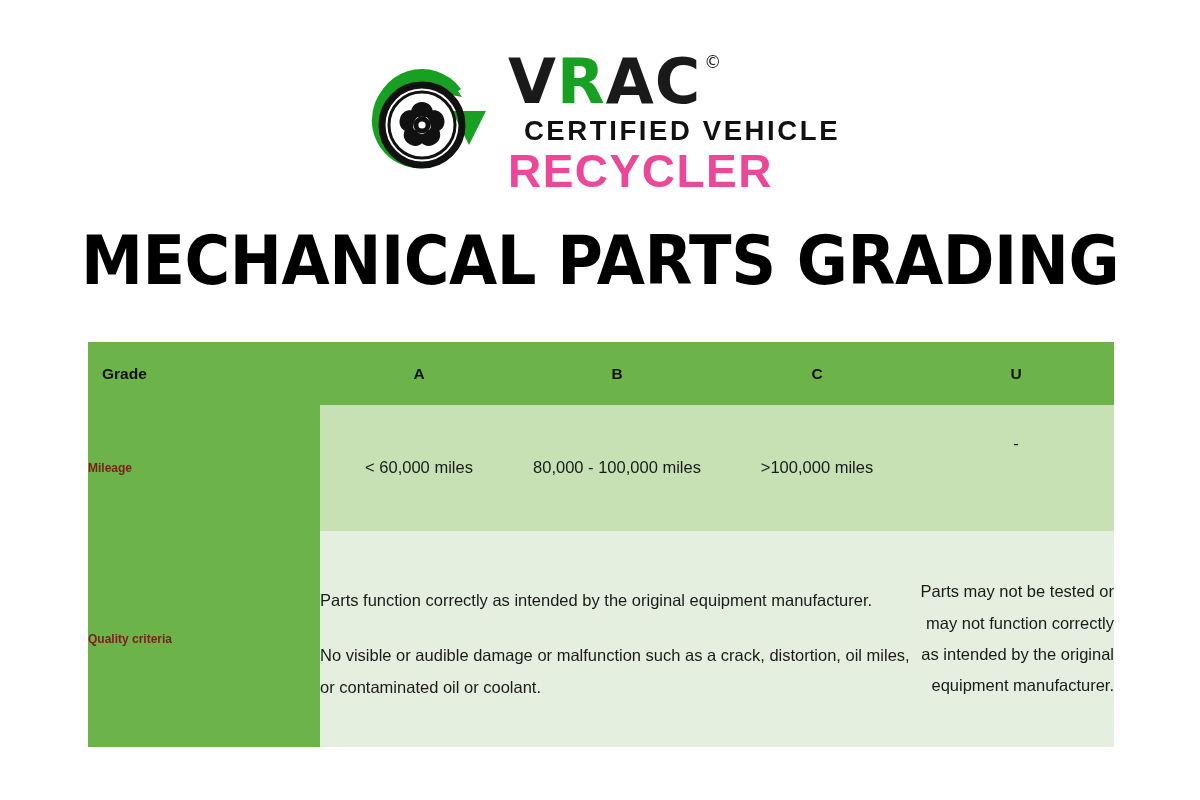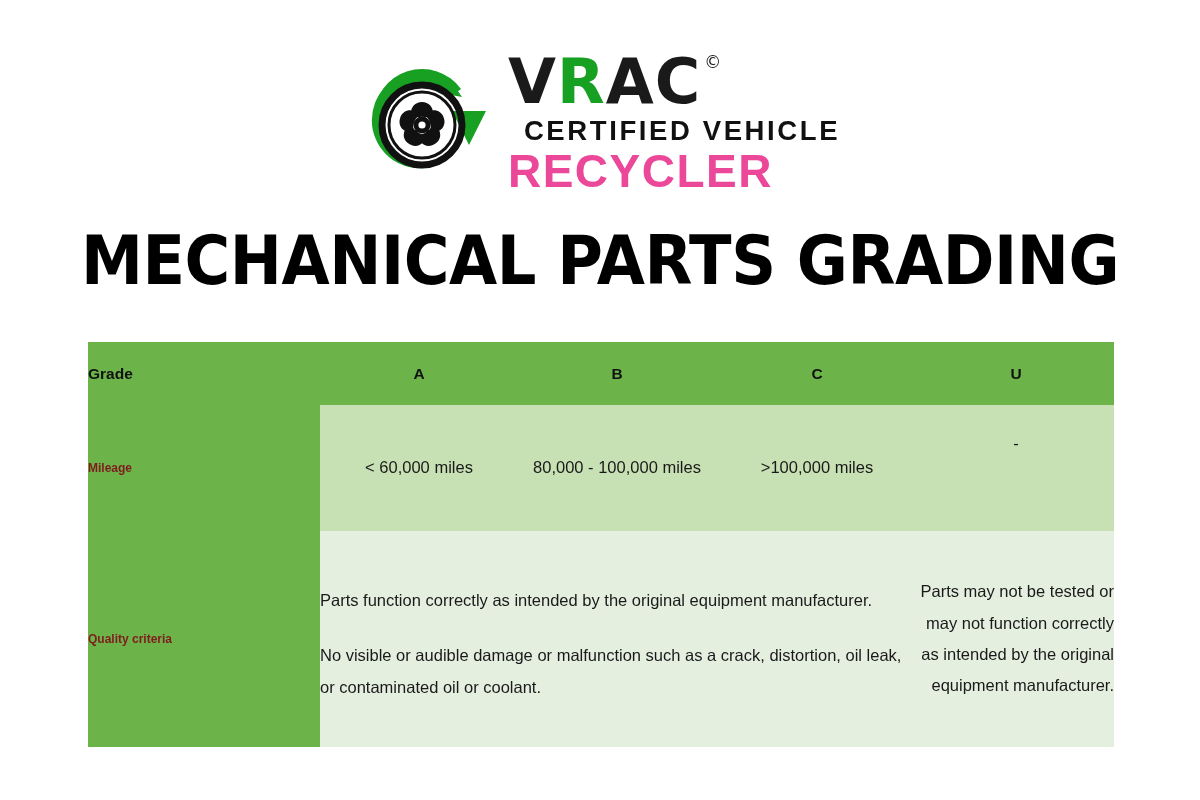--- a/index.html
+++ b/index.html
@@ -121,20 +121,21 @@
   .hdr-cell {
     background: #6cb34a;
     height: 63px;
     font-weight: bold;
     font-size: 15.5px;
     color: #111111;
     text-align: center;
   }
   .hdr-cell.label {
     text-align: left;
+    padding-left: 14px;
   }
 
   .row-label {
     background: #6cb34a;
     font-weight: bold;
     font-size: 12px;
     color: #7f1d1d;
     text-align: left;
     padding-left: 14px;
     border-top: 3px solid #ffffff;
@@ -263,18 +264,18 @@
       <td class="mileage-cell">&lt; 60,000 miles</td>
       <td class="mileage-cell">80,000 - 100,000 miles</td>
       <td class="mileage-cell">&gt;100,000 miles</td>
       <td class="mileage-cell dash">-</td>
     </tr>
 
     <tr>
       <td class="row-label">Quality criteria</td>
       <td class="quality-cell" colspan="3">
         <p>Parts function correctly as intended by the original equipment manufacturer.</p>
-        <p>No visible or audible damage or malfunction such as a crack, distortion, oil leak, or contaminated oil or coolant.</p>
+        <p>No visible or audible damage or malfunction such as a crack, distortion, oil miles, or contaminated oil or coolant.</p>
       </td>
       <td class="quality-cell narrow">Parts may not be tested or may not function correctly as intended by the original equipment manufacturer.</td>
     </tr>
   </tbody>
 </table>
 
 </body></html>

